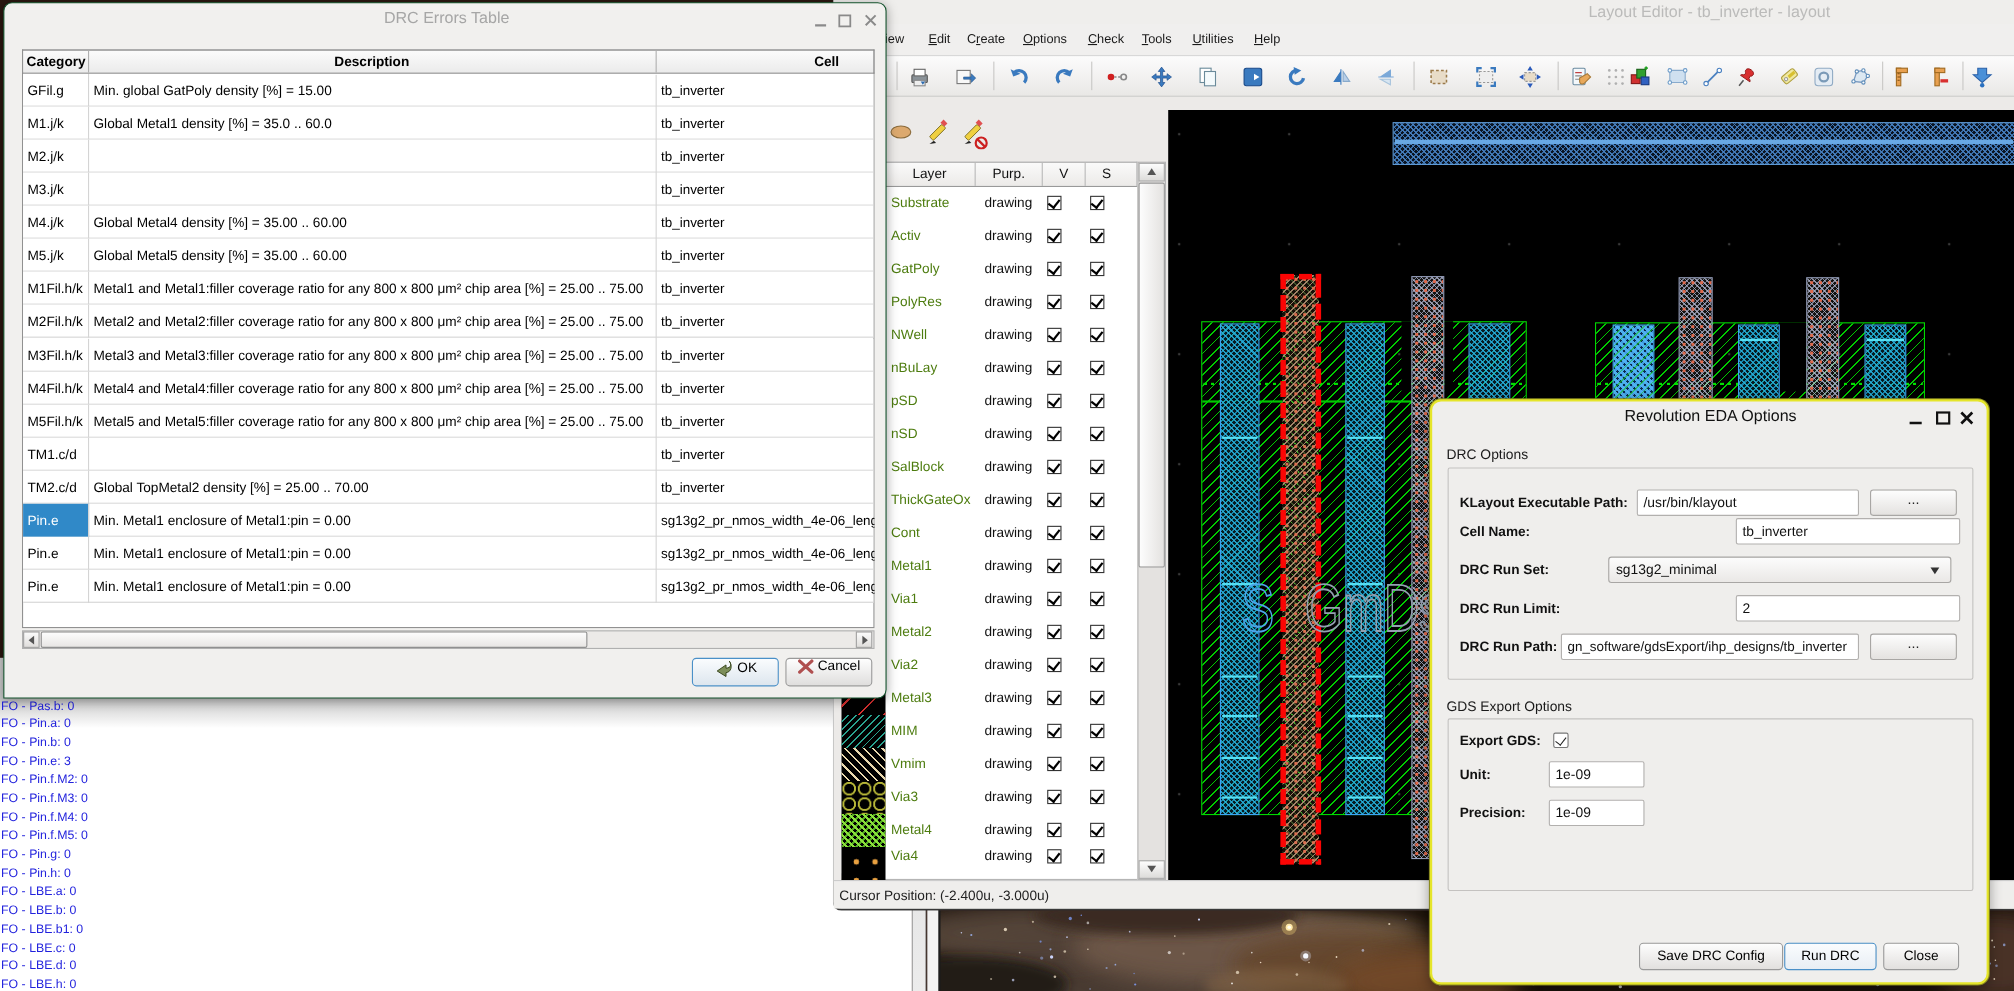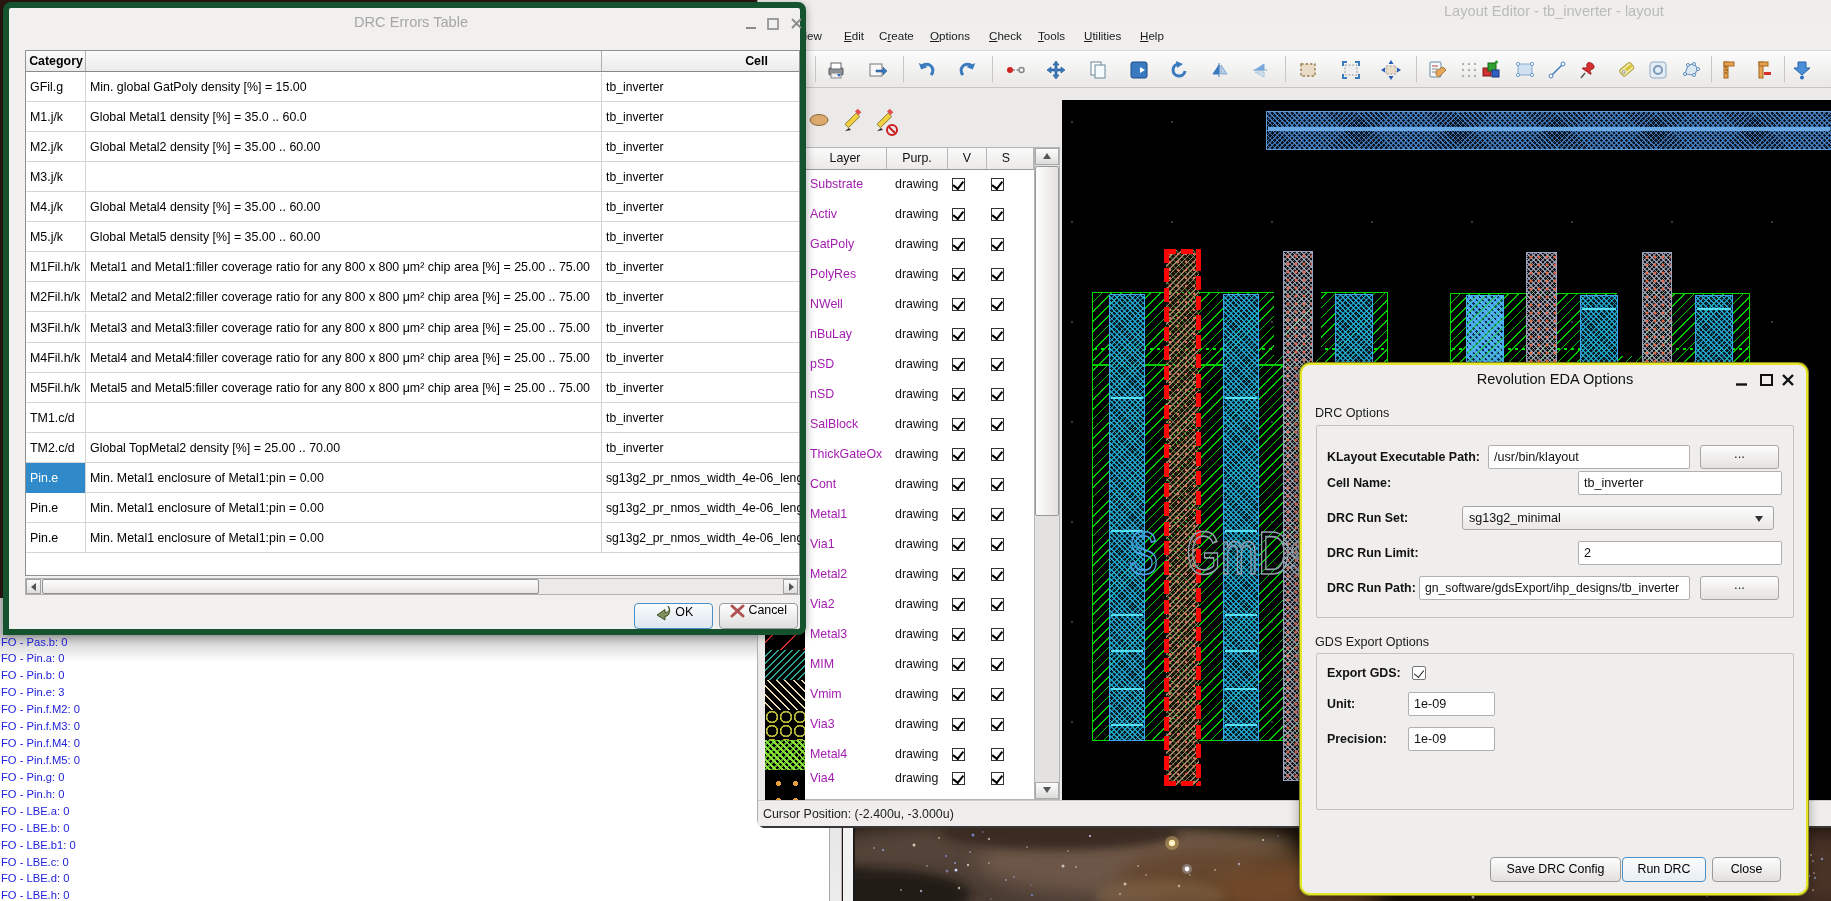--- a/index.html
+++ b/index.html
@@ -23,21 +23,21 @@
 .mi{position:absolute;top:29px;font-size:11.6px;color:#1a1a1a}
 #toolbar{position:absolute;left:758px;top:50px;width:1073px;height:38px;background:linear-gradient(180deg,#fcfcfc,#e9e8e6);border-top:1px solid #d8d8d8;border-bottom:1px solid #c6c5c3}
 .tsep{position:absolute;top:56px;width:1px;height:26px;background:#c8c7c5}
 
 #panelbg{position:absolute;left:758px;top:88px;width:1073px;height:712px;background:#eceae8}
 
 #ltable{position:absolute;left:765px;top:147px;width:269px;height:653px;background:#fff;border:1px solid #b5b5b5;border-right:none;overflow:hidden}
 #lheader{position:absolute;left:765px;top:147px;width:269px;height:23px;background:linear-gradient(180deg,#fafafa,#eceae8);border:1px solid #b5b5b5;border-bottom:1px solid #999}
 .lh{position:absolute;top:151px;font-size:12.4px;color:#111;text-align:center}
 .lrow{position:absolute;left:765px;width:269px;height:30px;background:#fff}
-.lname{position:absolute;left:45px;top:7px;font-size:12.4px;color:#a21caf}
+.lname{position:absolute;left:45px;top:7px;font-size:12.4px;color:#4d7c0f}
 .lpurp{position:absolute;left:130px;top:7px;font-size:12.4px;color:#111}
 .cbx{position:absolute;top:8px;width:13px;height:13px;border:1.5px solid #333;background:#fff}
 .cbx::after{content:"";position:absolute;left:2.2px;top:0;width:4.5px;height:7.5px;border:solid #000;border-width:0 2px 2px 0;transform:rotate(38deg)}
 .sw{position:absolute;left:765px;width:40px;height:30px;background:#000}
 .sw-m3{background-image:repeating-linear-gradient(135deg,transparent 0 15px,#d83030 15px 16.4px)}
 .sw-mim{background-image:repeating-linear-gradient(135deg,transparent 0 3.8px,#2aa390 3.8px 5px)}
 .sw-vmim{background-image:repeating-linear-gradient(45deg,transparent 0 4.6px,#ead9ae 4.6px 6px)}
 .sw-via3{background-image:radial-gradient(circle at 7px 7px,transparent 4.3px,#b8b838 4.7px 6px,transparent 6.5px);background-size:14px 14px}
 .sw-m4{background-image:repeating-linear-gradient(45deg,transparent 0 2.5px,#8ae03a 2.5px 4.5px),repeating-linear-gradient(135deg,transparent 0 2.5px,#55aa22 2.5px 4.5px)}
 .sw-via4{background-image:radial-gradient(circle,#e8a040 2.4px,transparent 2.8px);background-size:17px 17px;background-position:5px 5px}
@@ -72,21 +72,21 @@
  repeating-linear-gradient(45deg,#160f08 0 2.9px,rgba(120,160,80,.5) 2.9px 4.1px);
  background-size:8px 8px,auto,auto}
 .cline{position:absolute;height:2px;background:#55dff2}
 .gdots{position:absolute;height:1.6px;background:repeating-linear-gradient(90deg,#00e000 0 3px,transparent 3px 7px)}
 .bluebar{position:absolute;border:1.6px solid #5e9ad6;background:
  repeating-linear-gradient(45deg,rgba(0,0,0,0) 0 2.3px,rgba(70,128,192,.92) 2.3px 3.5px),
  repeating-linear-gradient(135deg,#0a1422 0 2.3px,rgba(66,122,186,.88) 2.3px 3.5px)}
 .bluebarline{position:absolute;height:4px;background:#68a8e4}
 
 
-#drcdlg{position:absolute;left:3px;top:2px;width:803px;height:633px;background:#f1f0ee;border:6px solid #14532d;border-radius:8px 8px 8px 0;box-shadow:0 2px 10px rgba(0,0,0,.35)}
+#drcdlg{position:absolute;left:3px;top:2px;width:803px;height:633px;background:#f1f0ee;border:1px solid #14532d;border-radius:8px 8px 8px 0;box-shadow:0 2px 10px rgba(0,0,0,.35)}
 #drctitle{position:absolute;left:345px;top:6px;width:200px;font-size:14.6px;color:#a6a6a6}
 #drcbtns{position:absolute;left:735px;top:8px;width:65px;height:16px}
 #drctable{position:absolute;left:16px;top:42px;width:775px;height:526px;background:#fff;border:1px solid #919191}
 #drcheader{position:absolute;left:16px;top:42px;width:775px;height:22px;background:linear-gradient(180deg,#fbfbfb,#ebebeb);border:1px solid #919191;border-bottom:1px solid #8a8a8a}
 .hsep{position:absolute;top:43px;width:1px;height:20px;background:#b0b0b0}
 .hlab{position:absolute;top:46px;font-size:12.4px;font-weight:bold;color:#000;text-align:center}
 .trow{position:absolute;left:17px;width:773px;height:30.1px;border-bottom:1px solid #d4d4d4;background:#fff}
 .tc0{position:absolute;left:0;top:0;width:59.5px;height:30.1px;border-right:1px solid #d4d4d4}
 .tc0 span{position:absolute;left:4px;top:8px;font-size:12.4px;color:#000}
 .tc0.sel{background:#3089c8}
@@ -652,21 +652,20 @@
         <div class="tc0">
           <span>M1.j/k</span>
         </div>
         <div class="tc1">Global Metal1 density [%] = 35.0 .. 60.0</div>
         <div class="tc2">tb_inverter</div>
       </div>
 <div class="trow" style="top:124.1px">
         <div class="tc0">
           <span>M2.j/k</span>
         </div>
-        <div class="tc1">Global Metal2 density [%] = 35.00 .. 60.00</div>
         <div class="tc2">tb_inverter</div>
       </div>
 <div class="trow" style="top:154.2px">
         <div class="tc0">
           <span>M3.j/k</span>
         </div>
         <div class="tc2">tb_inverter</div>
       </div>
 <div class="trow" style="top:184.2px">
         <div class="tc0">
@@ -747,20 +746,21 @@
 <div class="trow" style="top:514.9px">
         <div class="tc0">
           <span>Pin.e</span>
         </div>
         <div class="tc1">Min. Metal1 enclosure of Metal1:pin = 0.00</div>
         <div class="tc2">sg13g2_pr_nmos_width_4e-06_leng</div>
       </div>
 <div id="tc-sep2"></div>
 <div id="drcheader"></div>
 <div class="hlab" style="left:17px;width:60px">Category</div>
+<div class="hlab" style="left:76px;width:516px">Description</div>
 <div class="hlab" style="left:700px;width:95px">Cell</div>
 <div class="hsep" style="left:76px"></div>
 <div class="hsep" style="left:592px"></div>
 <div id="hscroll"></div>
 <div class="hsbtn" style="left:17px"></div>
       <div class="arr" style="left:22px;top:575px;border-top:4px solid transparent;border-bottom:4px solid transparent;border-right:5px solid #555;border-left:none"></div>
 <div class="hsbtn" style="left:774px"></div>
       <div class="arr" style="left:780px;top:575px;border-top:4px solid transparent;border-bottom:4px solid transparent;border-left:5px solid #555;border-right:none"></div>
 <div id="hthumb"></div>
 <div class="pbtn" style="left:625px;width:79px;border:1.6px solid #4a90c8;background:linear-gradient(180deg,#fafcfe,#dde6ee)">

